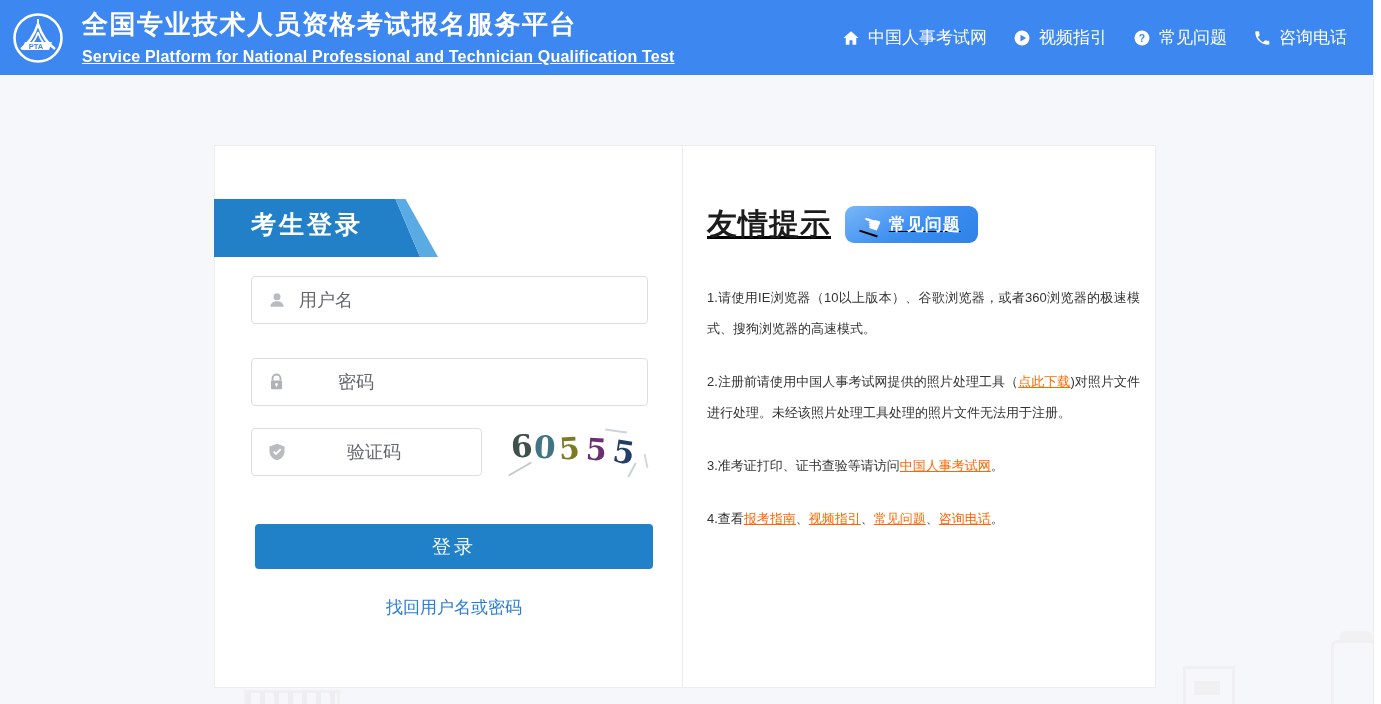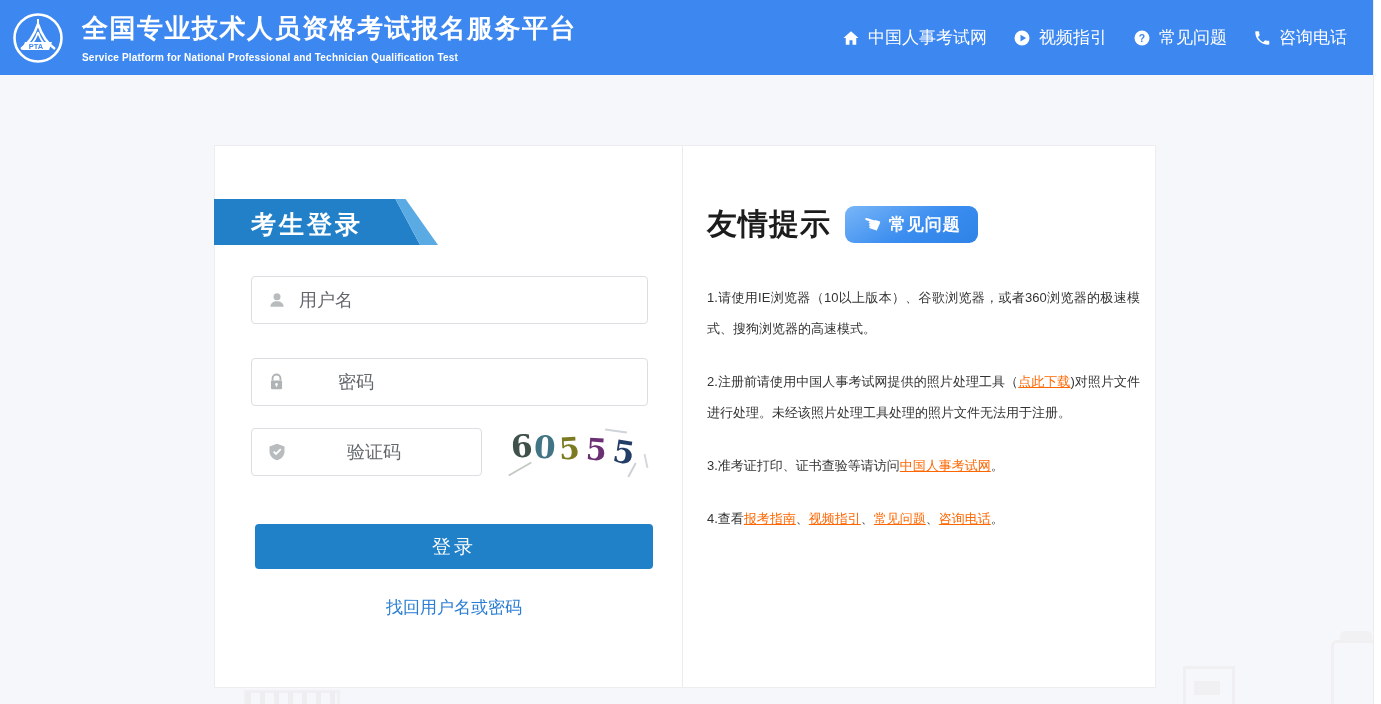--- a/index.html
+++ b/index.html
@@ -5,34 +5,34 @@
   * { margin:0; padding:0; box-sizing:border-box; }
   html,body { width:1381px; height:704px; overflow:hidden; }
   body { font-family:"Liberation Sans","DejaVu Sans",sans-serif; }
   .page { position:relative; width:1381px; height:704px; background:#f6f7fa; overflow:hidden; }
 
   
   .header { position:absolute; left:0; top:0; width:1373px; height:75px; background:#3d87f0; display:flex; align-items:center; }
   .logo { width:52px; height:52px; margin-left:12px; flex:0 0 auto; }
   .title-block { margin-left:18px; color:#fff; }
   .cn-title { font-size:26px; font-weight:bold; letter-spacing:1.5px; line-height:30px; }
-  .en-title { font-size:10px; font-weight:bold; margin-top:9px; letter-spacing:0.2px; }
+  .en-title { font-size:16px; font-weight:bold; margin-top:9px; letter-spacing:0.2px;text-decoration:underline; }
   .header-nav { margin-left:auto; margin-right:26px; display:flex; align-items:center; gap:26px; }
   .nav-item { display:flex; align-items:center; gap:8px; color:#fff; font-size:17px; text-decoration:none; cursor:pointer; white-space:nowrap; }
   .nav-item svg { display:block; }
 
   
   .scroll-strip { position:absolute; right:0; top:0; width:8px; height:704px; background:#ffffff; border-left:1px solid #ececee; z-index:50; }
 
   
   .card { position:absolute; left:214px; top:145px; width:942px; height:543px; background:#fff; border:1px solid #ededf0; }
 
   
   .login-panel { position:absolute; left:0; top:0; width:467px; height:100%; }
-  .ribbon { position:absolute; left:-1px; top:53px; width:224px; height:46px; }
+  .ribbon { position:absolute; left:-1px; top:53px; width:224px; height:58px; }
   .ribbon .rb-main { position:absolute; inset:0; background:#2180c8; clip-path:polygon(0 0,81% 0,92% 100%,0 100%); }
   .ribbon .rb-fold { position:absolute; inset:0; background:#5aaae4; clip-path:polygon(81% 0,85.5% 0,100% 100%,92% 100%); }
   .ribbon .rb-label { position:absolute; left:37px; top:0; height:50px; display:flex; align-items:center; color:#fff; font-size:25px; font-weight:bold; letter-spacing:3px; }
 
   .field { position:absolute; left:36px; width:397px; height:48px; background:#fff; border:1px solid #dcdee1; border-radius:4px; display:flex; align-items:center; }
   .field-user { top:130px; }
   .field-pass { top:212px;gap:40px; }
   .field-captcha { top:282px; width:231px;gap:48px; }
   .field .f-icon { margin-left:15px; margin-right:12px; display:flex; }
   .field input { border:none; outline:none; flex:1; min-width:0; font-size:18px; color:#15803d; background:transparent; font-family:inherit; }
@@ -50,21 +50,21 @@
   .scr1 { left:4px; top:44px; width:26px; height:2px; transform:rotate(-30deg); }
   .scr2 { left:102px; top:6px; width:22px; height:2px; transform:rotate(8deg); background:#cfd4da; }
   .scr3 { left:128px; top:38px; width:2px; height:16px; transform:rotate(28deg); background:#cdd2d8; }
   .scr4 { left:142px; top:30px; width:2px; height:14px; transform:rotate(-12deg); background:#d4d8dd; }
 
   .login-btn { position:absolute; left:40px; top:378px; width:398px; height:45px; background:#2080c8; color:#fff; border:none; border-radius:4px; font-size:19px; letter-spacing:3px; cursor:pointer; font-family:inherit; }
   .forgot { position:absolute; left:40px; top:450px; width:398px; text-align:center; font-size:17px; color:#2a7dd2; text-decoration:none; cursor:pointer; }
 
   
   .tips-panel { position:absolute; left:467px; top:0; right:0; height:100%; border-left:1px solid #ebebed; padding:58px 18px 0 24px; }
-  .tips-head { display:flex; align-items:center; height:40px; }
+  .tips-head { display:flex; align-items:center; height:40px;text-decoration:underline; }
   .tips-title { font-size:30px; font-weight:bold; color:#1c1c1c; letter-spacing:1px; }
   .faq-badge { margin-left:14px; height:37px; padding:0 17px; border-radius:9px; background:linear-gradient(150deg,#79b6f7 0%,#3b8df0 55%,#2e82e6 100%); display:inline-flex; align-items:center; gap:8px; color:#fff; cursor:pointer; text-decoration:none; }
   .faq-badge .hand { font-family:"DejaVu Sans",sans-serif; font-size:21px; transform:rotate(18deg); line-height:1; }
   .faq-badge .faq-text { font-size:17px; font-weight:bold; letter-spacing:1px; }
   .tips-list { margin-top:38px; width:433px; }
   .tips-list p { font-size:13px; line-height:31px; color:#333; margin-bottom:22px; text-align:justify; }
   .olink { color:#ff6600; text-decoration:underline; cursor:pointer; }
 
   
   .decor { position:absolute; border:3px solid #f0f0f2; background:transparent; }

